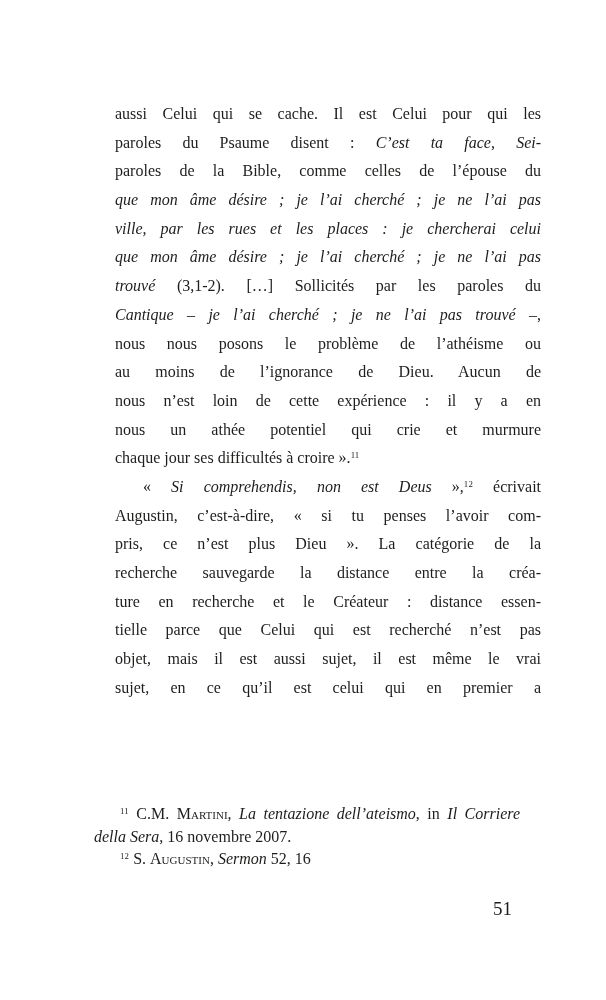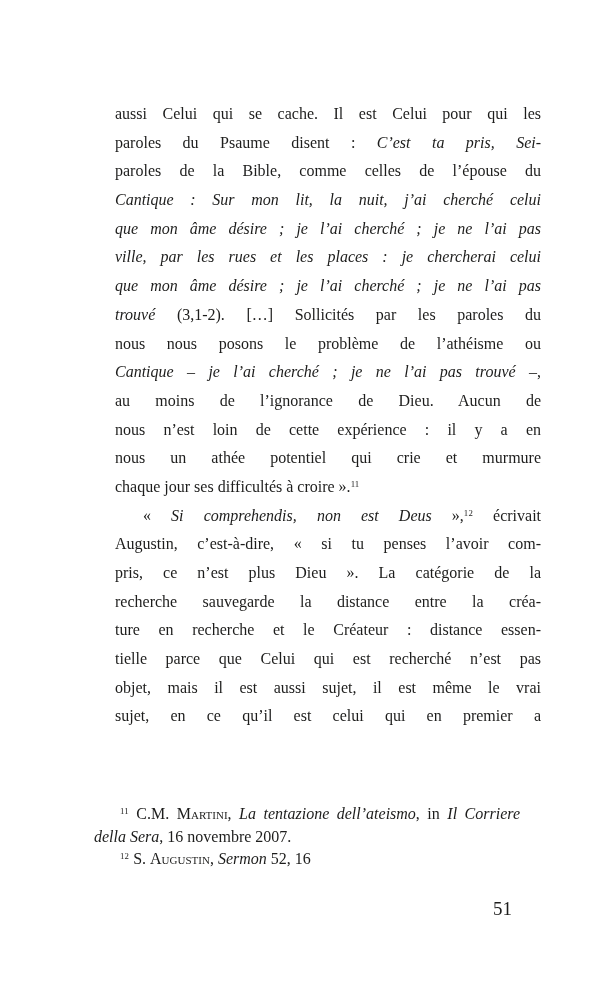--- a/index.html
+++ b/index.html
@@ -71,29 +71,28 @@
     font-size: 19px;
     line-height: 24px;
   }
 </style>
 </head>
 <body>
 
 <div class="page" style="background: rgb(255, 255, 255); color: rgb(29, 29, 28);">
   <div class="body-text" id="body-text">
       <div class="line just"><span class="seg-r">aussi Celui qui se cache. Il est Celui pour qui les</span></div>
-      <div class="line just"><span class="seg-r">paroles du Psaume disent&nbsp;: </span><span class="seg-i">C’est ta pris, Sei-</span></div>
+      <div class="line just"><span class="seg-r">paroles du Psaume disent&nbsp;: </span><span class="seg-i">C’est ta face, Sei-</span></div>
       <div class="line just"><span class="seg-r">paroles de la Bible, comme celles de l’épouse du</span></div>
-      <div class="line just"><span class="seg-i">Cantique&nbsp;: Sur mon lit, la nuit, j’ai cherché celui</span></div>
       <div class="line just"><span class="seg-i">que mon âme désire&nbsp;; je l’ai cherché&nbsp;; je ne l’ai pas</span></div>
       <div class="line just"><span class="seg-i">ville, par les rues et les places&nbsp;: je chercherai celui</span></div>
       <div class="line just"><span class="seg-i">que mon âme désire&nbsp;; je l’ai cherché&nbsp;; je ne l’ai pas</span></div>
       <div class="line just"><span class="seg-i">trouvé </span><span class="seg-r">(3,1-2). […] Sollicités par les paroles du</span></div>
+      <div class="line just"><span class="seg-i">Cantique</span><span class="seg-r"> – </span><span class="seg-i">je l’ai cherché&nbsp;; je ne l’ai pas trouvé</span><span class="seg-r"> –,</span></div>
       <div class="line just"><span class="seg-r">nous nous posons le problème de l’athéisme ou</span></div>
-      <div class="line just"><span class="seg-i">Cantique</span><span class="seg-r"> – </span><span class="seg-i">je l’ai cherché&nbsp;; je ne l’ai pas trouvé</span><span class="seg-r"> –,</span></div>
       <div class="line just"><span class="seg-r">au moins de l’ignorance de Dieu. Aucun de</span></div>
       <div class="line just"><span class="seg-r">nous n’est loin de cette expérience&nbsp;: il y a en</span></div>
       <div class="line just"><span class="seg-r">nous un athée potentiel qui crie et murmure</span></div>
       <div class="line left"><span class="seg-r">chaque jour ses difficultés à croire&nbsp;».</span><span class="seg-sup">11</span></div>
       <div class="line just ind"><span class="seg-r">«&nbsp;</span><span class="seg-i">Si comprehendis, non est Deus</span><span class="seg-r">&nbsp;»,</span><span class="seg-sup">12</span><span class="seg-r"> écrivait</span></div>
       <div class="line just"><span class="seg-r">Augustin, c’est-à-dire, «&nbsp;si tu penses l’avoir com-</span></div>
       <div class="line just"><span class="seg-r">pris, ce n’est plus Dieu&nbsp;». La catégorie de la</span></div>
       <div class="line just"><span class="seg-r">recherche sauvegarde la distance entre la créa-</span></div>
       <div class="line just"><span class="seg-r">ture en recherche et le Créateur&nbsp;: distance essen-</span></div>
       <div class="line just"><span class="seg-r">tielle parce que Celui qui est recherché n’est pas</span></div>

